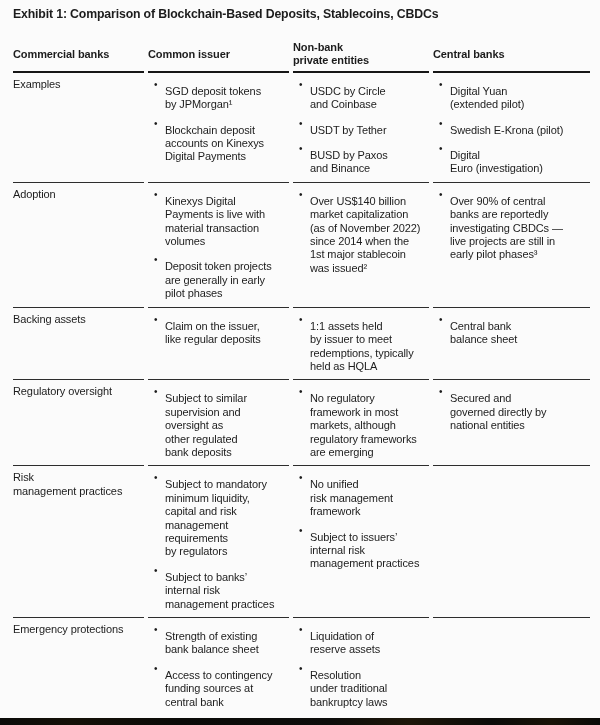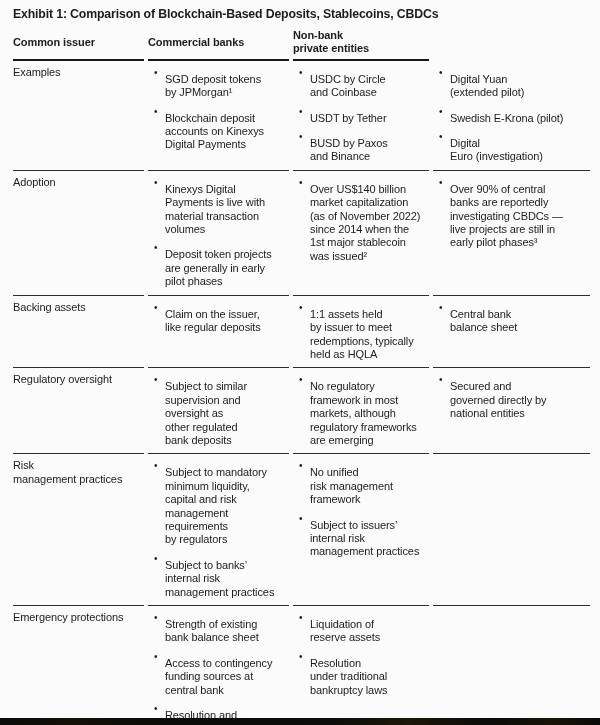--- a/index.html
+++ b/index.html
@@ -9,21 +9,21 @@
     color: #1c1c1c;
     font-family: "Liberation Sans", sans-serif;
     position: relative;
     overflow: hidden;
   }
   .page { padding: 7px 10px 0 13px; }
   .title {
     font-size: 12.3px;
     font-weight: bold;
     letter-spacing: -0.15px;
-    margin: 0 0 4px 0;
+    margin: 0 0 16px 0;
   }
   .grid {
     display: grid;
     grid-template-columns: 131px 141px 136px 157px;
     column-gap: 4px;
   }
   .cell {
     font-size: 11px;
     line-height: 13.4px;
     letter-spacing: -0.1px;
@@ -72,28 +72,31 @@
 </head>
 <body>
 
 <div class="page">
 
   <h1 class="title">Exhibit 1: Comparison of Blockchain-Based Deposits, Stablecoins, CBDCs</h1>
 
 
   <div class="grid issuer-row">
     <div class="cell">
-        <span class="bold pre">Common issuer</span>
+        <span class="bold pre">Commercial banks</span>
       </div>
     <div class="cell">
-        <span class="bold pre">Commercial banks</span>
+        <span class="bold pre">Common issuer</span>
       </div>
     <div class="cell">
         <span class="bold pre">Non-bank
 private entities</span>
+      </div>
+    <div class="cell">
+        <span class="bold pre">Central banks</span>
       </div>
   </div>
 
   <div class="grid trow">
     <div class="cell pre">Examples</div>
     <div class="cell bcell">
       <div class="bullet">
           <span class="bm">•</span>
           <span class="bt pre">SGD deposit tokens
 by JPMorgan¹</span>

